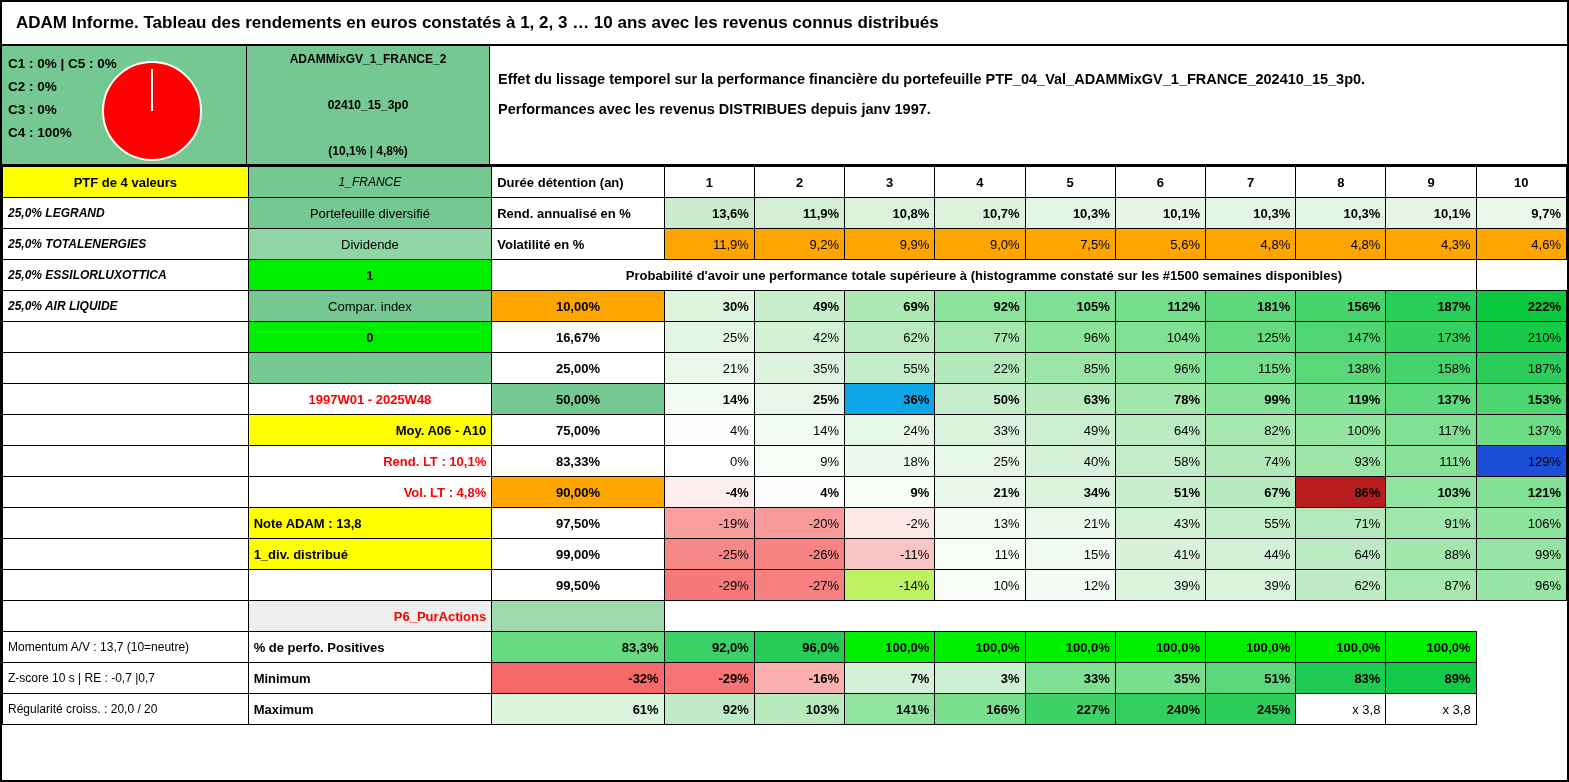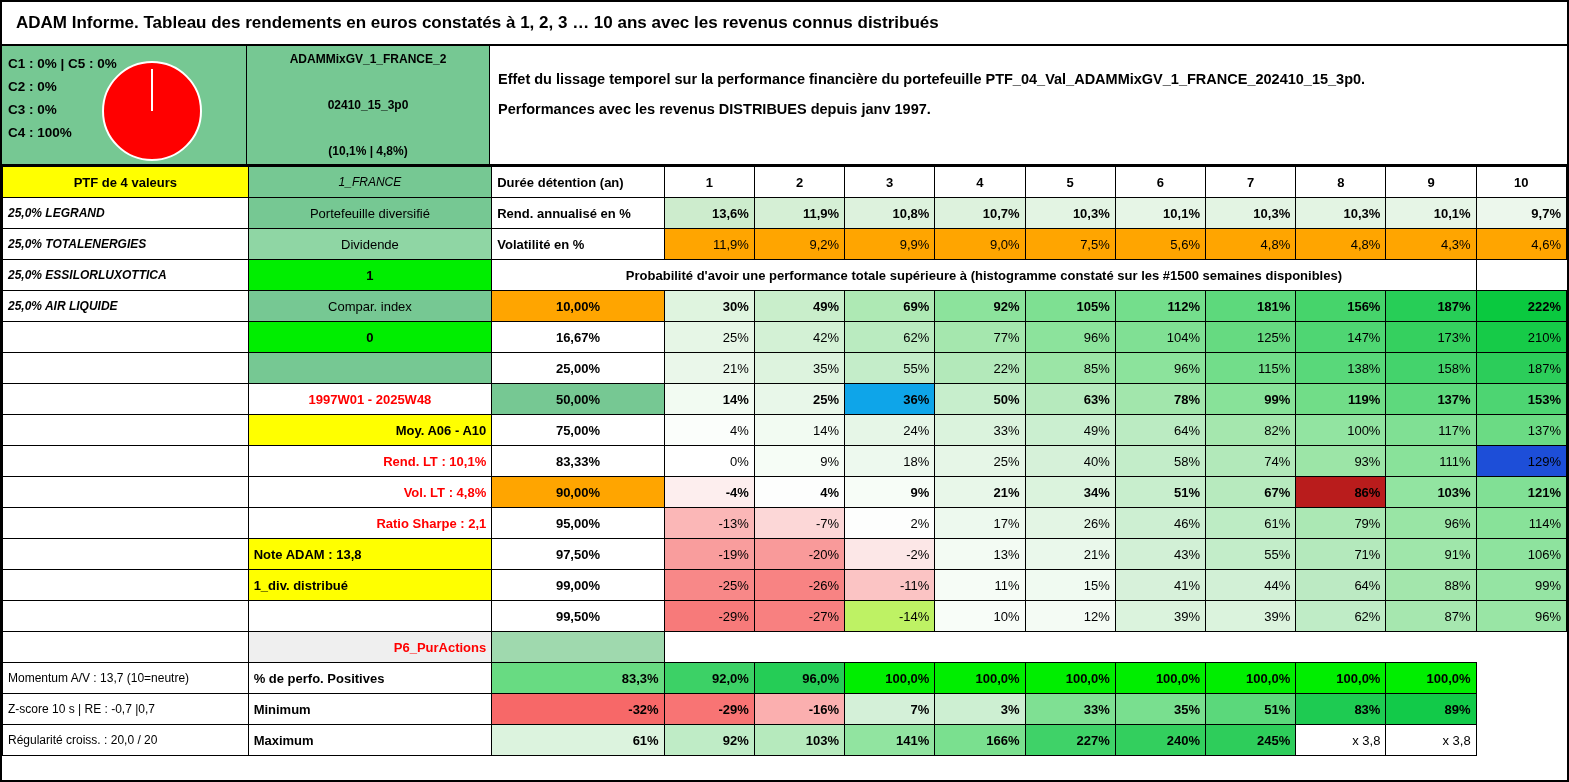--- a/index.html
+++ b/index.html
@@ -274,35 +274,20 @@
       <td class="c-right bold" style="background:#f7fdf7">9%</td>
       <td class="c-right bold" style="background:#e8f7e9">21%</td>
       <td class="c-right bold" style="background:#dbf3dd">34%</td>
       <td class="c-right bold" style="background:#c8eecd">51%</td>
       <td class="c-right bold" style="background:#b7eabe">67%</td>
       <td class="c-right bold" style="background:#b91c1c">86%</td>
       <td class="c-right bold" style="background:#92e4a1">103%</td>
       <td class="c-right bold" style="background:#81e095">121%</td>
     </tr>
 
-    <tr>
-      <td class="white"></td>
-      <td class="white bold c-right red-txt">Ratio Sharpe : 2,1</td>
-      <td class="white bold c-center">95,00%</td>
-      <td class="c-right" style="background:#fbb7b7">-13%</td>
-      <td class="c-right" style="background:#fcd7d7">-7%</td>
-      <td class="c-right" style="background:#fdfefd">2%</td>
-      <td class="c-right" style="background:#edf9ee">17%</td>
-      <td class="c-right" style="background:#e3f5e4">26%</td>
-      <td class="c-right" style="background:#cdefd2">46%</td>
-      <td class="c-right" style="background:#bdecc4">61%</td>
-      <td class="c-right" style="background:#abe8b4">79%</td>
-      <td class="c-right" style="background:#99e5a5">96%</td>
-      <td class="c-right" style="background:#88e299">114%</td>
-    </tr>
 
     <tr>
       <td class="white"></td>
       <td class="yellow bold c-left">Note ADAM : 13,8</td>
       <td class="white bold c-center">97,50%</td>
       <td class="c-right" style="background:#f99d9d">-19%</td>
       <td class="c-right" style="background:#f99a9a">-20%</td>
       <td class="c-right" style="background:#fce7e7">-2%</td>
       <td class="c-right" style="background:#f3fbf3">13%</td>
       <td class="c-right" style="background:#eaf8eb">21%</td>

